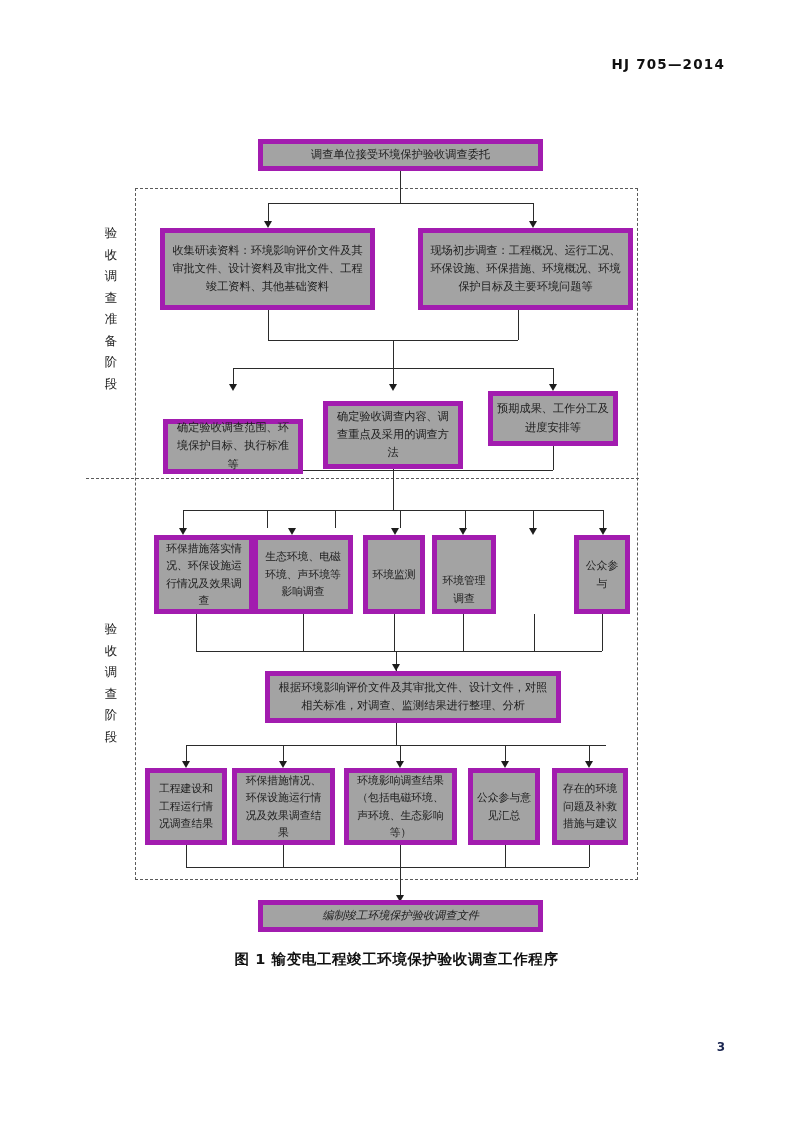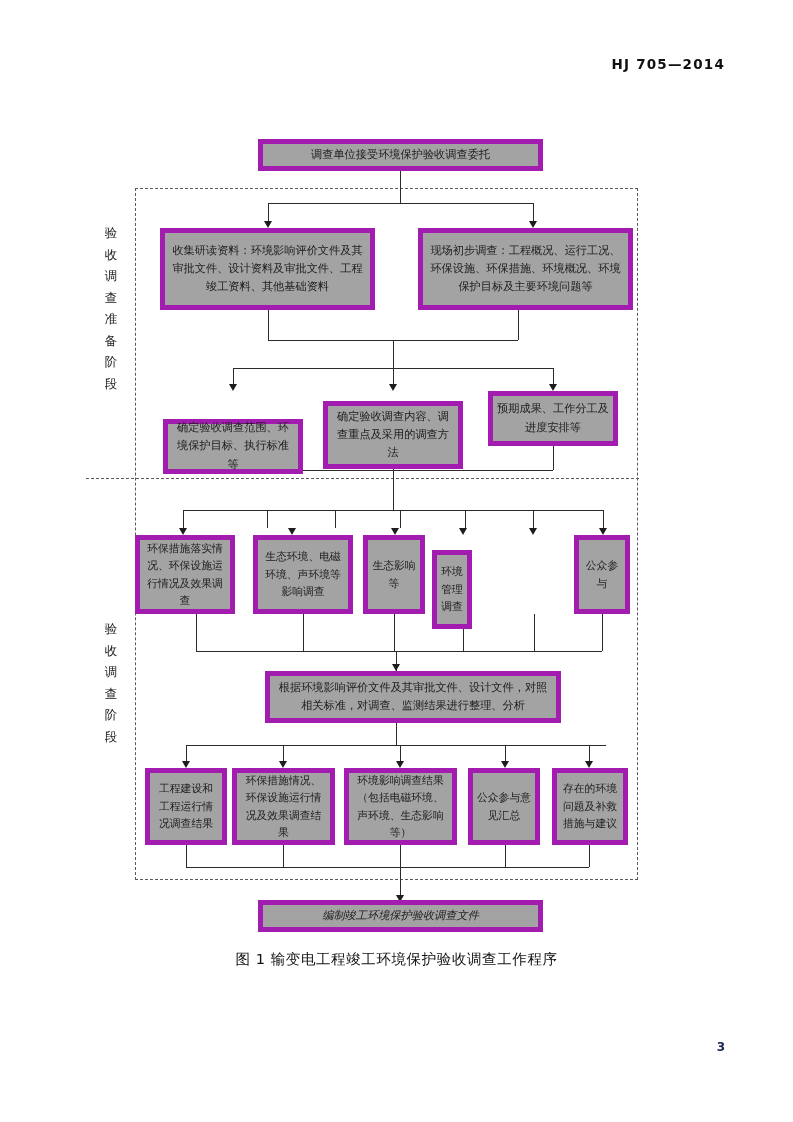--- a/index.html
+++ b/index.html
@@ -44,21 +44,21 @@
   }
 
   
   .figure-caption {
     position: absolute;
     left: 0;
     right: 0;
     top: 950px;
     text-align: center;
     font-size: 14.5px;
-    font-weight: normal;
+    font-weight: bold;
     letter-spacing: 0.6px;
     color: #111;
   }
 
   
   .nodebox {
     position: absolute;
     box-sizing: border-box;
     border: 5px solid #a21caf;
     background: #a3a3a3;
@@ -209,30 +209,30 @@
   <div class="vline" style="left:465px; top:510px; height:18px;"></div>
   <div class="vline" style="left:533px; top:510px; height:18px;"></div>
   <div class="vline" style="left:603px; top:510px; height:18px;"></div>
   <div class="arrow-down" style="left:178.5px; top:528px;"></div>
   <div class="arrow-down" style="left:287.5px; top:528px;"></div>
   <div class="arrow-down" style="left:390.5px; top:528px;"></div>
   <div class="arrow-down" style="left:458.5px; top:528px;"></div>
   <div class="arrow-down" style="left:528.5px; top:528px;"></div>
   <div class="arrow-down" style="left:598.5px; top:528px;"></div>
 
-  <div class="nodebox" style="left:135px; top:535px; width:100px; height:79px; font-size:10.8px;">
+  <div class="nodebox" style="left:154px; top:535px; width:100px; height:79px; font-size:10.8px;">
     <span>环保措施落实情况、环保设施运行情况及效果调查</span>
   </div>
   <div class="nodebox" style="left:253px; top:535px; width:100px; height:79px; font-size:10.8px;">
     <span>生态环境、电磁环境、声环境等影响调查</span>
   </div>
   <div class="nodebox" style="left:363px; top:535px; width:62px; height:79px; font-size:10.8px;">
-    <span>生态影响等</span>
-  </div>
-  <div class="nodebox" style="left:432px; top:550px; width:40px; height:79px; font-size:10.8px;">
+    <span>环境监测</span>
+  </div>
+  <div class="nodebox" style="left:432px; top:535px; width:64px; height:79px; font-size:10.8px;align-items:flex-end;">
     <span>环境管理调查</span>
   </div>
   <div class="nodebox" style="left:574px; top:535px; width:56px; height:79px; font-size:10.8px;">
     <span>公众参与</span>
   </div>
 
   <div class="vline" style="left:196px; top:614px; height:37px;"></div>
   <div class="vline" style="left:303px; top:614px; height:37px;"></div>
   <div class="vline" style="left:394px; top:614px; height:37px;"></div>
   <div class="vline" style="left:463px; top:614px; height:37px;"></div>

